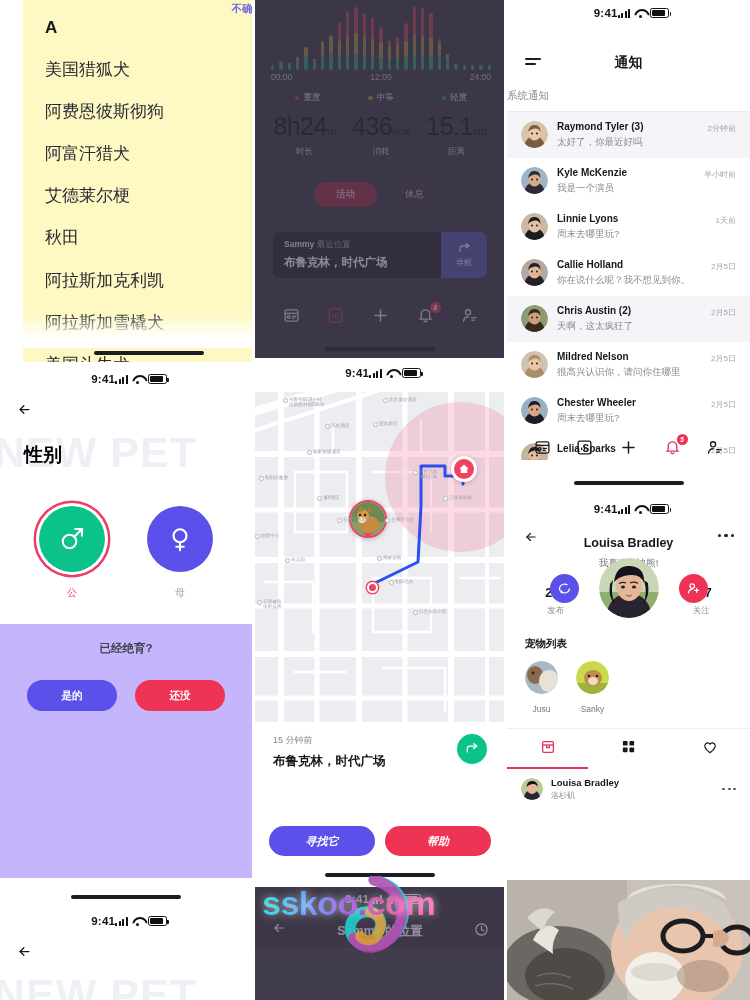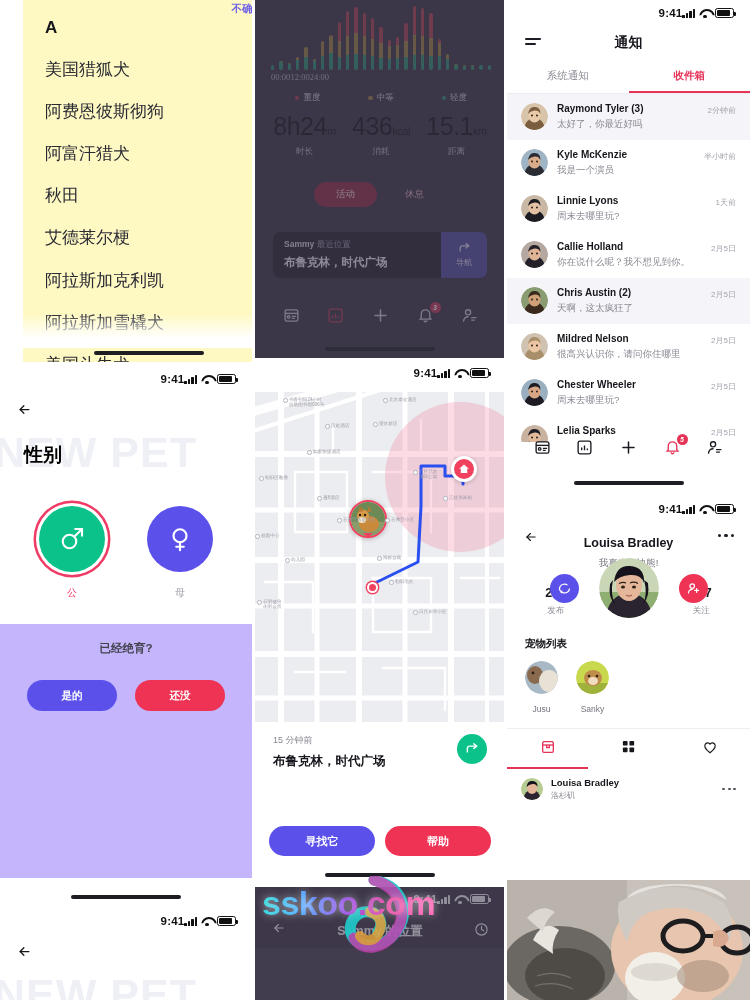--- a/index.html
+++ b/index.html
@@ -8,21 +8,21 @@
     font-family: "Liberation Sans", "DejaVu Sans", sans-serif;
     background: #ffffff; overflow: hidden;
   }
   .stage { position: relative; width: 750px; height: 1000px; background:#fff; }
 
   
   .screen { position: absolute; overflow: hidden; background:#fff; }
 
   
   .statusbar {
-    height: 26px; display:flex; align-items:center; justify-content:flex-end;
+    height: 26px; display:flex; align-items:center; justify-content:center;
     padding: 0 16px 0 22px; font-size: 11.5px; font-weight:700; color:#111;
     letter-spacing:.2px;
   }
   .statusbar.dark { color:#e8e6ea; }
   .sb-right { display:flex; align-items:center; gap:4px; }
   .sig { display:flex; align-items:flex-end; gap:1.3px; height:9px; }
   .sig i { display:block; width:2.2px; background:currentColor; border-radius:.5px;}
   .sig i:nth-child(1){height:3px}.sig i:nth-child(2){height:5px}
   .sig i:nth-child(3){height:7px}.sig i:nth-child(4){height:9px}
   .wifi { width:12px;height:9px;position:relative;}
@@ -50,21 +50,21 @@
     background:linear-gradient(to bottom, rgba(255,255,255,0), #fff 72%); }
 
   
   #p2 { left:255px; top:0; width:250px; height:358px; background:#3b3746; }
   #p2 .veil { position:absolute; inset:0; background:rgba(62,56,74,.55); pointer-events:none;}
   #p2 .chart { position:absolute; left:16px; right:14px; top:4px; height:66px;
     display:flex; align-items:flex-end; justify-content:space-between; }
   #p2 .bar { width:3.4px; border-radius:2px;
     background:linear-gradient(to top, #2a8e72 0%, #2a8e72 var(--g), #9a8240 var(--g), #9a8240 var(--y), #a8414f var(--y), #a8414f 100%); }
   #p2 .axis { position:absolute; left:16px; right:14px; top:72px;
-    display:flex; font-size:8.5px; color:#b4aeba;font-family:Liberation Serif, serif;}
+    display:flex; justify-content:space-between; font-size:8.5px; color:#b4aeba;}
   #p2 .legend { position:absolute; left:16px; right:14px; top:92px;
     display:flex; justify-content:space-around; font-size:8.5px; color:#cfc9d4;}
   #p2 .legend span { display:flex; align-items:center; gap:4px; }
   #p2 .dot { width:4.5px;height:4.5px;border-radius:50%;display:inline-block;}
   #p2 .stats { position:absolute; left:10px; right:10px; top:112px;
     display:flex; justify-content:space-around; align-items:flex-end;}
   #p2 .stat { text-align:center; }
   #p2 .sv { font-size:25px; font-weight:400; color:#15131c; letter-spacing:-.5px; }
   #p2 .sv em { font-size:11px; font-style:normal; font-weight:400; }
   #p2 .sl { font-size:8.5px; color:#b7b1bd; margin-top:5px; }
@@ -82,29 +82,29 @@
   #p2 .nav { position:absolute; left:0; right:0; bottom:24px; height:34px;
     display:flex; align-items:center; justify-content:space-around; padding:0 14px;}
   #p2 .nav .ic { color:#cdc7d6; position:relative; }
   #p2 .nav .ic.on { color:#b23a58; }
   #p2 .badge { position:absolute; top:-5px; right:-7px; background:#c0365a; color:#fff;
     font-size:6.5px; font-weight:700; min-width:11px; height:11px; border-radius:6px;
     display:flex;align-items:center;justify-content:center; padding:0 2px;}
 
   
   #p3 { left:507px; top:0; width:243px; height:492px; background:#fff; }
-  #p3 .hdr { position:relative; height:34px; }
+  #p3 .hdr { position:relative; height:34px;margin-top:20px; }
   #p3 .hdr .title { position:absolute; left:0; right:0; top:8px; text-align:center;
     font-size:14px; font-weight:700; color:#16161c; }
   #p3 .filter { position:absolute; left:18px; top:12px; width:16px; }
   #p3 .filter i { display:block; height:1.8px; background:#1c1c24; margin-bottom:3.4px; border-radius:2px;}
   #p3 .filter i:nth-child(1){width:16px}
   #p3 .filter i:nth-child(2){width:11px}
   #p3 .tabs { display:flex; border-bottom:1px solid #ececf0; }
-  #p3 .tab { flex:1; text-align:center; font-size:10.5px; color:#8e8b96; padding:9px 0 8px;}
+  #p3 .tab { flex:1; font-size:10.5px; color:#8e8b96; padding:9px 0 8px;}
   #p3 .tab.on { color:#e63458; font-weight:700; border-bottom:2px solid #e63458; }
   #p3 .msg { display:flex; gap:9px; padding:9px 14px; align-items:flex-start; position:relative;}
   #p3 .msg.unread { background:#f5f5f9; }
   #p3 .av { width:27px;height:27px;border-radius:50%; flex:none; }
   #p3 .mbody { flex:1; min-width:0; }
   #p3 .mname { font-size:10px; font-weight:700; color:#16161c; }
   #p3 .mtext { font-size:9.5px; color:#8b8893; margin-top:4px;
     white-space:nowrap; overflow:hidden; text-overflow:ellipsis; }
   #p3 .mtime { font-size:8px; color:#a5a2ad; flex:none; padding-top:2px;margin-left:8px; }
   #p3 .list { height:348px; overflow:hidden; }
@@ -165,21 +165,21 @@
   #p5 .share { position:absolute; right:18px; top:12px; width:30px;height:30px;
     border-radius:50%; background:#0bc28a; display:flex;align-items:center;justify-content:center;}
   #p5 .tl { position:absolute; left:14px; right:10px; top:56px; }
   #p5 .tlrow { display:flex; justify-content:space-between; }
   #p5 .tp { width:5.5px;height:5.5px;border-radius:50%; background:#5b51ea; }
   #p5 .tp.on { width:11px;height:11px; background:#fff; border:3px solid #ef3a63;
     box-shadow:0 0 0 1.6px #ef3a63; margin-top:-3px; }
   #p5 .tlab { display:flex; justify-content:space-between; margin-top:6px; }
   #p5 .tlab span { font-size:7.5px; color:#8e8c96; }
   #p5 .tlab span.on { color:#ef3a63; font-weight:700; }
-  #p5 .acts { position:absolute; left:14px; right:14px; top:104px; display:flex; gap:10px;}
+  #p5 .acts { position:absolute; left:14px; right:14px; top:104px; display:flex; gap:10px;font-style:italic;}
   #p5 .act { flex:1; height:30px; border-radius:18px; display:flex; align-items:center;
     justify-content:center; color:#fff; font-size:11px; font-weight:700; }
   #p5 .act.find { background:#5b51ea; }
   #p5 .act.help { background:#ef3355; }
 
   
   #p6 { left:507px; top:496px; width:243px; height:504px; background:#fff; }
   #p6 .bk { position:absolute; left:16px; top:34px; font-size:16px; color:#16161c; }
   #p6 .dots { position:absolute; right:16px; top:38px; display:flex; gap:3px; }
   #p6 .dots i { width:3.4px;height:3.4px;border-radius:50%;background:#1c1c24;display:block;}
@@ -245,22 +245,22 @@
 
 <div class="stage">
 
   <div class="screen" id="p1">
     <div class="unsure">不确定</div>
     <div class="letter">A</div>
     <div class="breeds" id="p1-breeds">
         <div class="breed">美国猎狐犬</div>
         <div class="breed">阿费恩彼斯彻狗</div>
         <div class="breed">阿富汗猎犬</div>
+        <div class="breed">艾德莱尔梗</div>
         <div class="breed">秋田</div>
-        <div class="breed">艾德莱尔梗</div>
         <div class="breed">阿拉斯加克利凯</div>
         <div class="breed">阿拉斯加雪橇犬</div>
         <div class="breed">美国斗牛犬</div>
         <div class="breed">美英浣熊犬</div>
         <div class="breed">美国爱斯基摩犬</div>
       </div>
     <div class="fade"></div>
     <div class="home-ind"></div>
   </div>
 
@@ -404,21 +404,20 @@
     </div>
     <div class="hdr">
       <div class="filter">
           <i></i>
           <i></i>
         </div>
       <div class="title">通知</div>
     </div>
     <div class="tabs" id="p3-tabs">
         <div class="tab">系统通知</div>
-        <div class="tab on">收件箱</div>
       </div>
     <div class="list" id="p3-list">
         <div class="msg unread">
           <svg class="av" viewBox="0 0 27 27">
             <defs>
               <clipPath id="mc0">
                 <circle cx="13.5" cy="13.5" r="13.5"></circle>
               </clipPath>
             </defs>
             <g clip-path="url(#mc0)">

